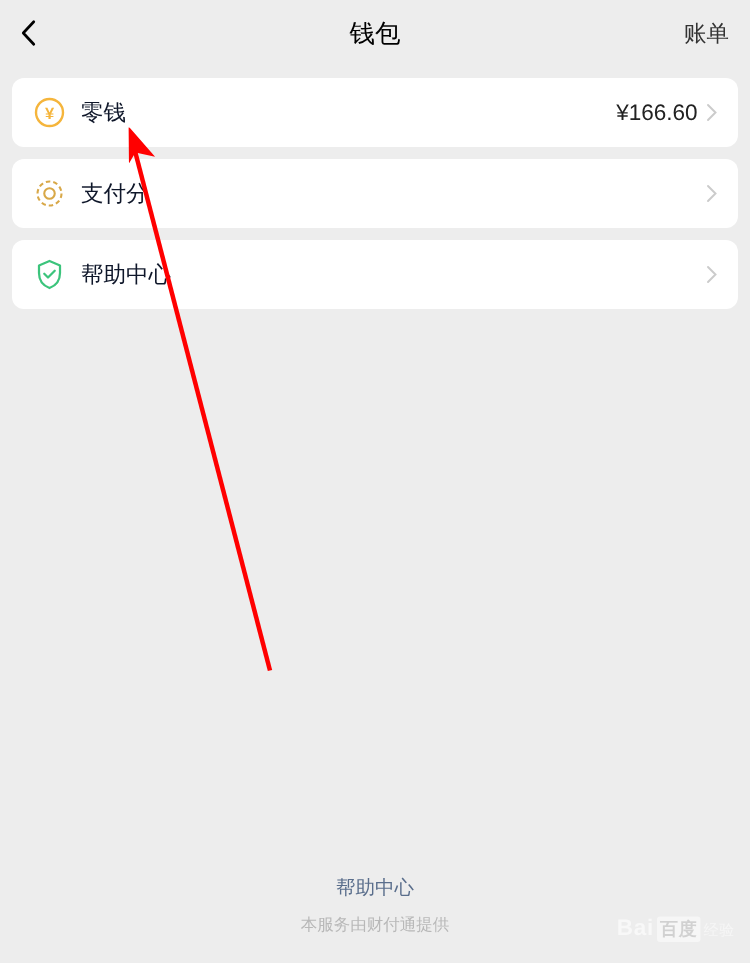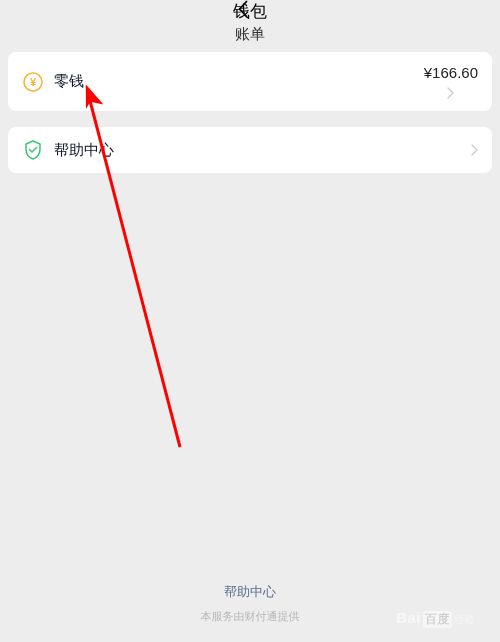--- a/index.html
+++ b/index.html
@@ -15,21 +15,20 @@
       position: relative;
       overflow: hidden;
     }
     .header {
       height: 44px;
       display: flex;
       align-items: center;
       justify-content: space-between;
       padding: 0 14px;
       background: #ededed;
-      flex-direction: column;
     }
     .back-btn {
       width: 24px;
       display: flex;
       align-items: center;
       cursor: pointer;
     }
     .back-btn svg {
       width: 10px;
       height: 18px;
@@ -86,21 +85,20 @@
     .item-label {
       font-size: 15px;
       color: #0f172a;
       flex-grow: 0;
     }
     .item-right {
       margin-left: auto;
       display: flex;
       align-items: center;
       gap: 6px;
-      flex-direction: column;
     }
     .item-value {
       font-size: 15px;
       color: #222;
     }
     .chevron {
       width: 7px;
       height: 12px;
       opacity: 0.3;
     }
@@ -136,21 +134,21 @@
       position: absolute;
       pointer-events: none;
       left: 82px;
       top: 85px;
       width: 120px;
       height: 370px;
       z-index: 10;
     }
     .watermark {
       position: absolute;
-      right: 25px;
+      right: 10px;
       bottom: 14px;
       font-size: 15px;
       color: rgba(255,255,255,0.6);
       font-weight: bold;
       letter-spacing: 0.5px;
       display: flex;
       align-items: baseline;
       gap: 2px;
       justify-content: center;
     }
@@ -185,20 +183,34 @@
     <div class="item-right">
       <div class="item-value">¥166.60</div>
       <svg class="chevron" viewBox="0 0 7 12">
           <path d="M1 1 L6 6 L1 11" stroke="#555" stroke-width="1.3" fill="none" stroke-linecap="round"></path>
         </svg>
     </div>
   </div>
 </div>
 
 <div class="section">
+  <div class="list-item">
+    <div class="item-icon">
+      <svg viewBox="0 0 22 22">
+          <circle cx="11" cy="11" r="8" stroke="#d8a848" stroke-width="1.4" fill="none" stroke-dasharray="3 2"></circle>
+          <circle cx="11" cy="11" r="3.5" stroke="#d8a848" stroke-width="1.4" fill="none"></circle>
+        </svg>
+    </div>
+    <div class="item-label">支付分</div>
+    <div class="item-right">
+      <svg class="chevron" viewBox="0 0 7 12">
+          <path d="M1 1 L6 6 L1 11" stroke="#555" stroke-width="1.3" fill="none" stroke-linecap="round"></path>
+        </svg>
+    </div>
+  </div>
 </div>
 
 <div class="section">
   <div class="list-item">
     <div class="item-icon">
       <svg viewBox="0 0 22 22">
           <path d="M11 2 L18 5 V10 C18 15 15 18.5 11 20 C7 18.5 4 15 4 10 V5 Z" stroke="#3cc47c" stroke-width="1.5" fill="none" stroke-linejoin="round"></path>
           <path d="M7.5 10.5 L10 13 L14.5 8.5" stroke="#3cc47c" stroke-width="1.5" fill="none" stroke-linecap="round" stroke-linejoin="round"></path>
         </svg>
     </div>

